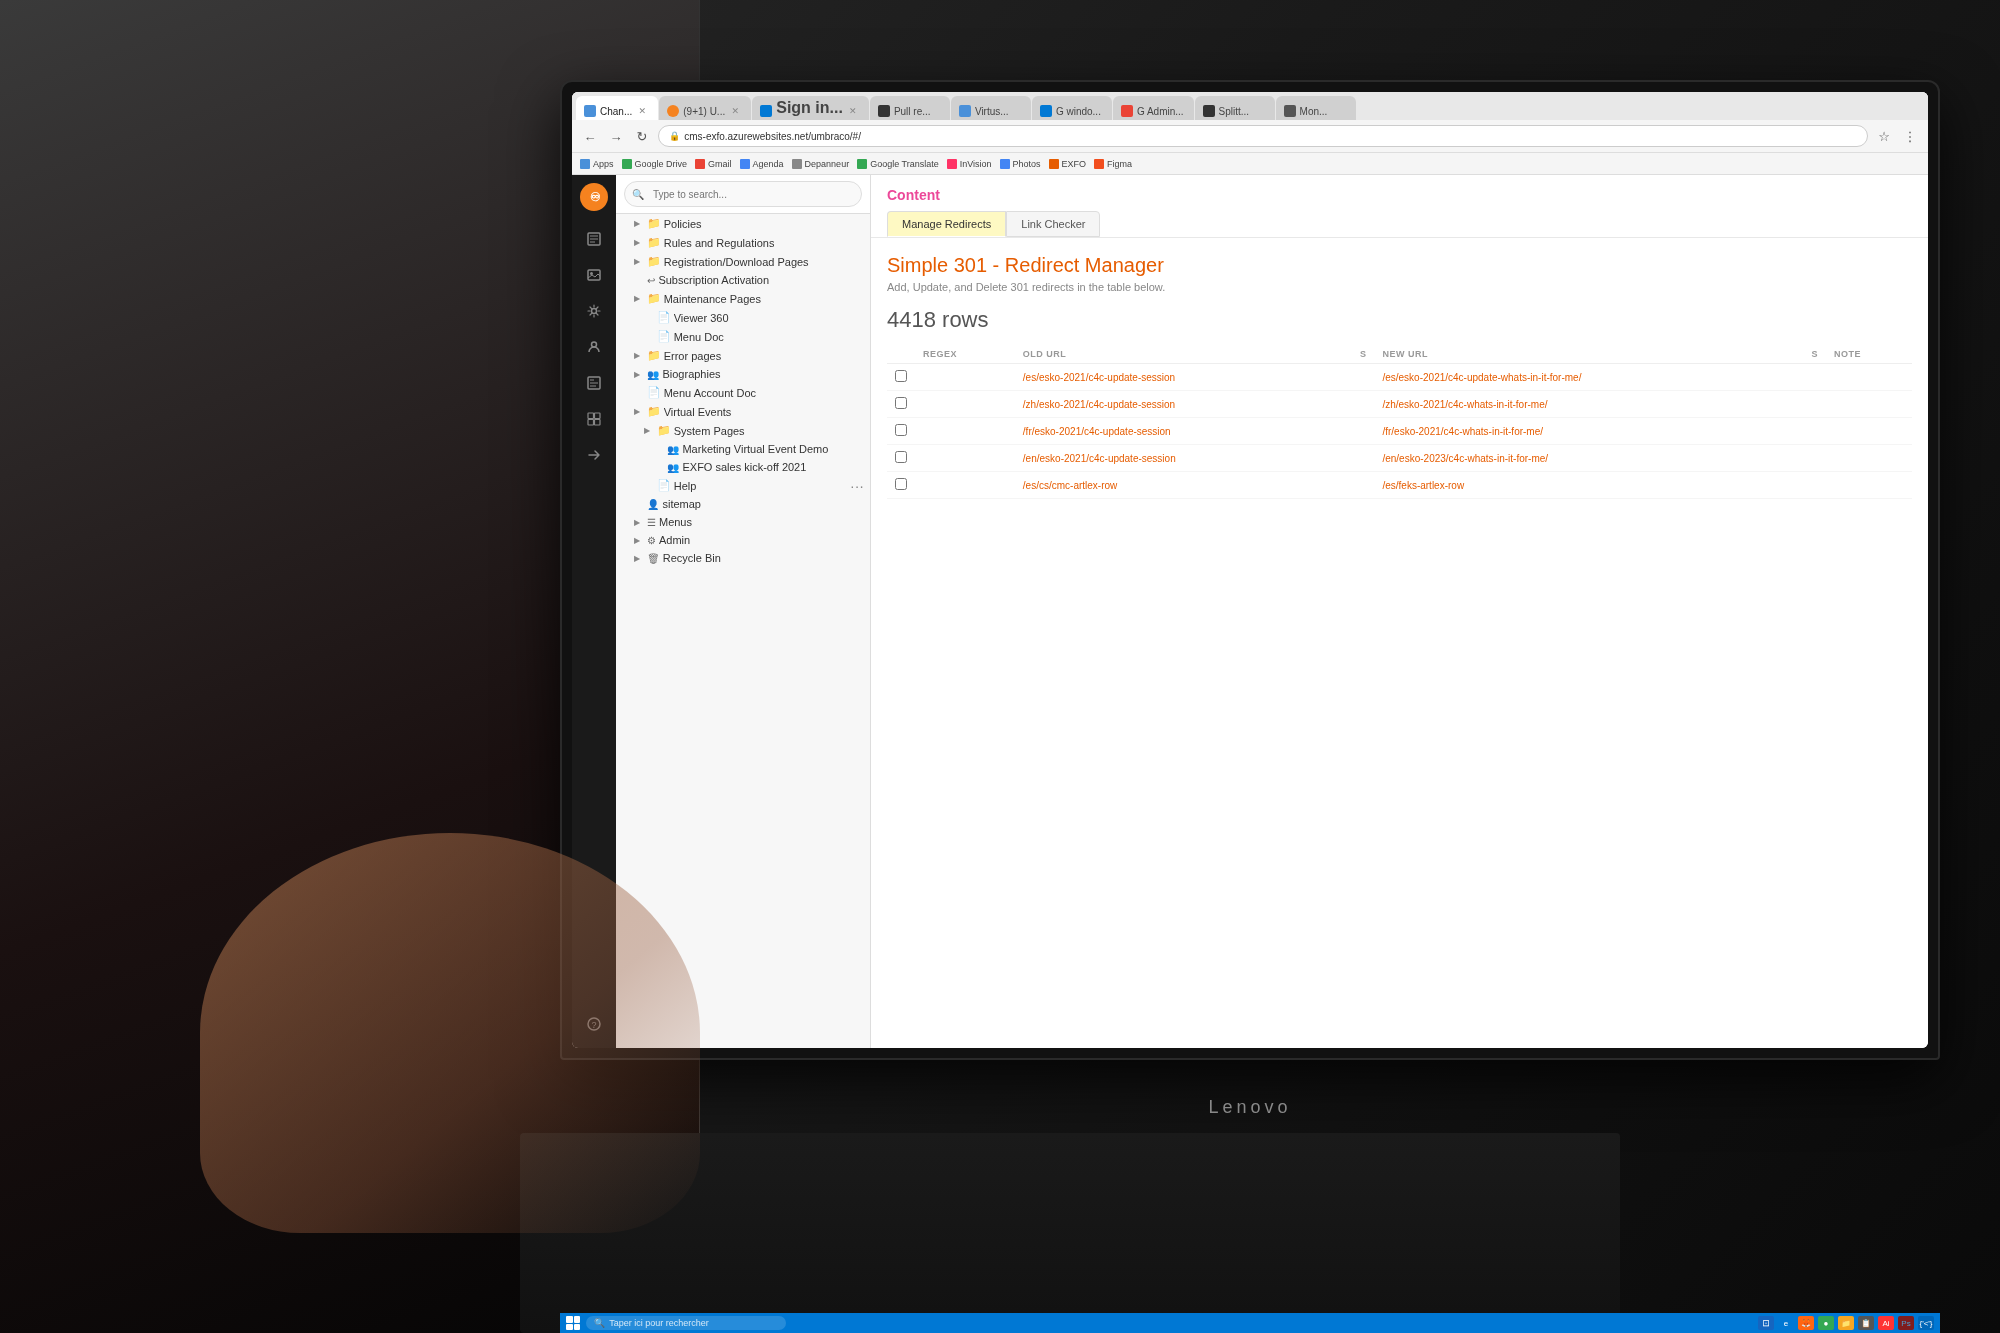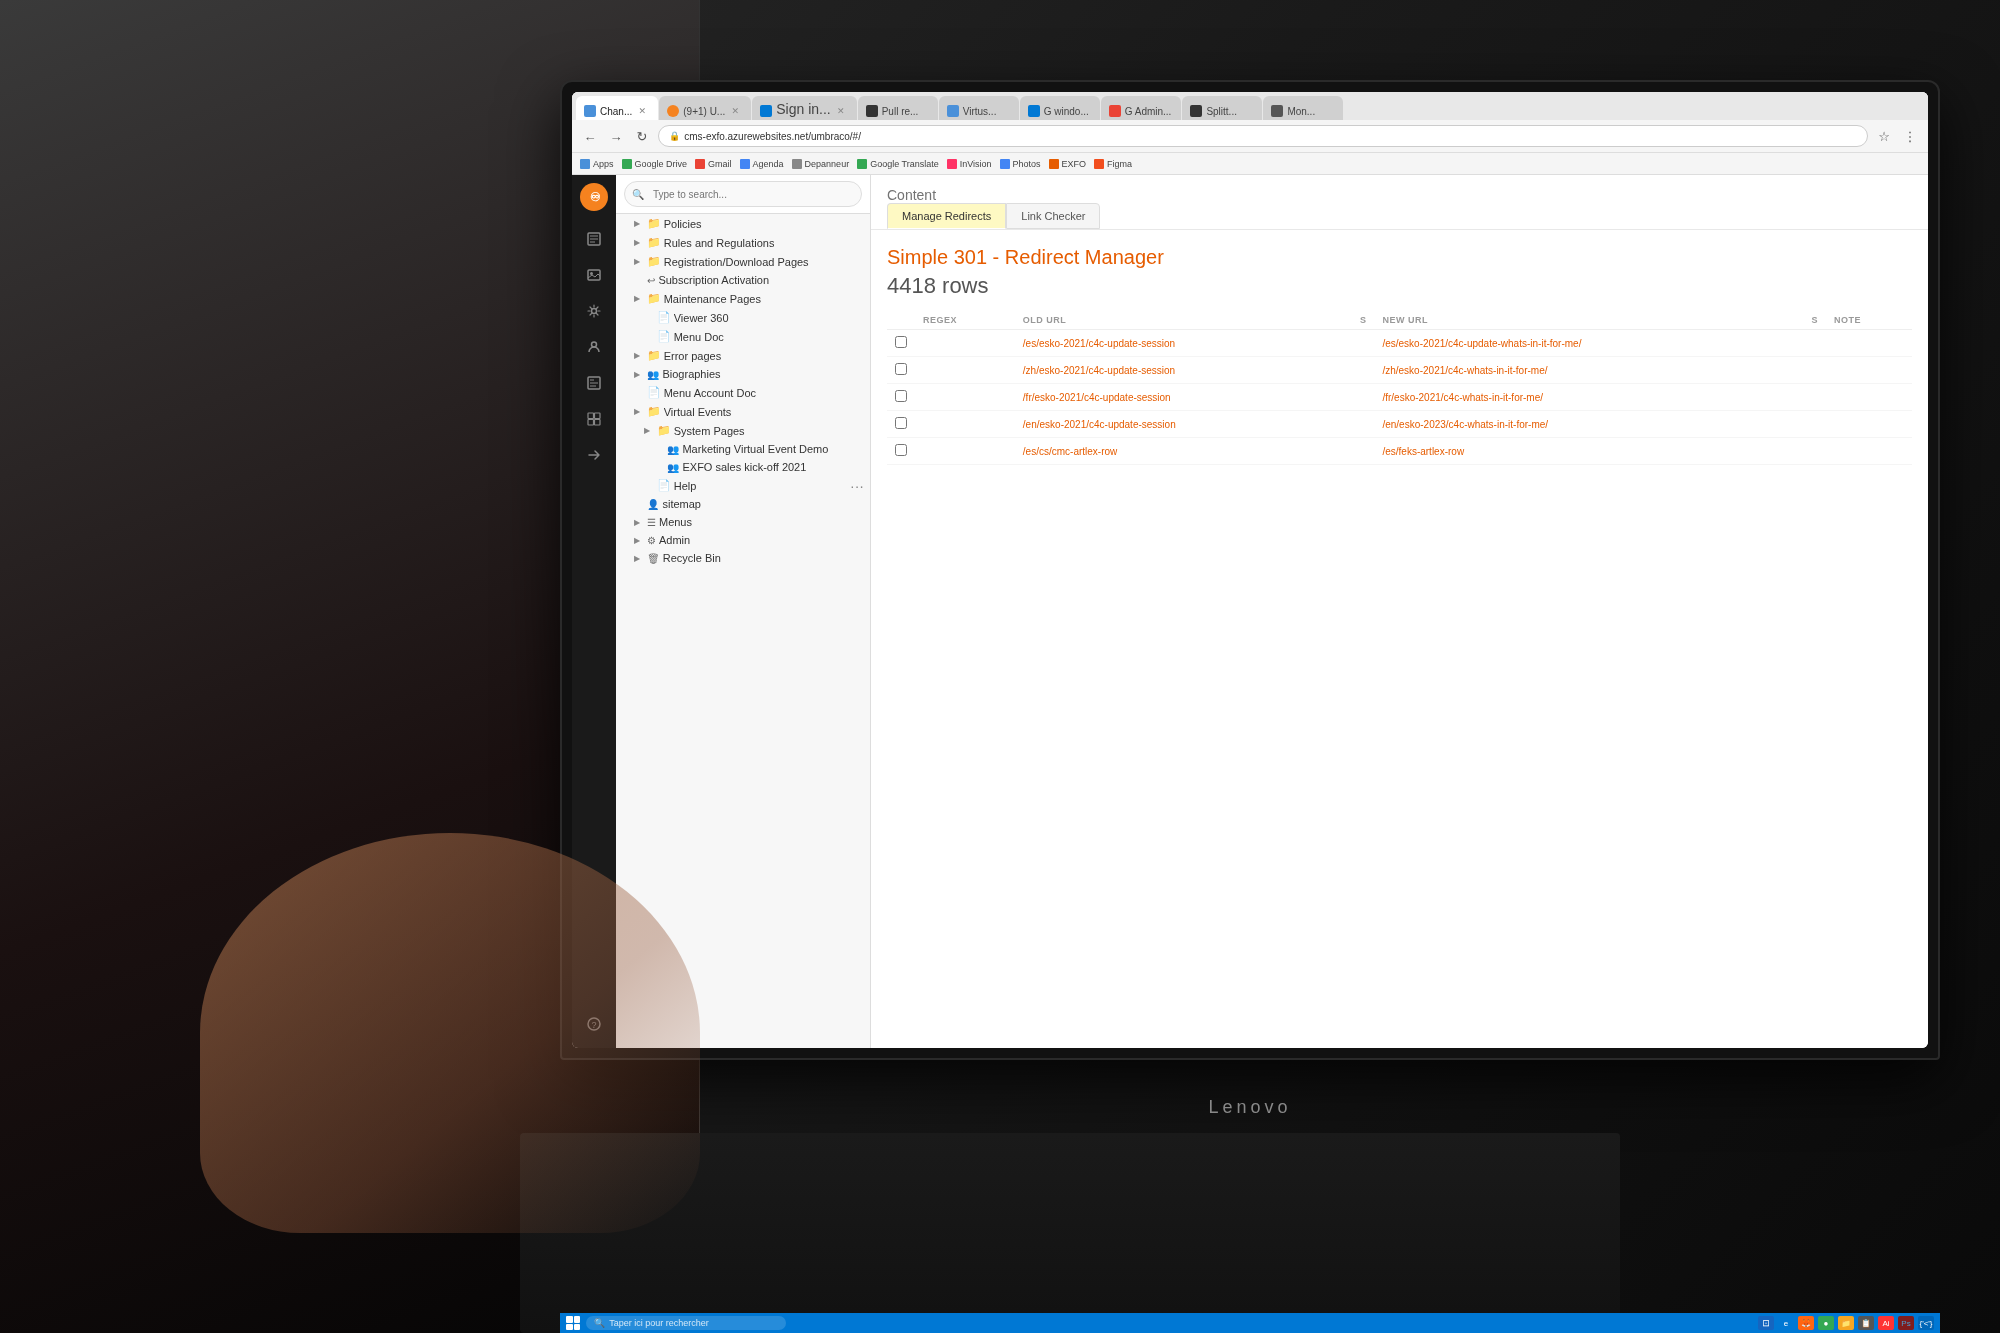--- a/index.html
+++ b/index.html
@@ -348,23 +348,23 @@
       flex-direction: column;
     }
 
     .content-header {
       padding: 12px 16px 0;
       border-bottom: 1px solid #e8e8e8;
     }
 
     .content-title {
       font-size: 14px;
-      font-weight: 400;
-      color: #737373;
-      margin-bottom: 0;
+      font-weight: 700;
+      color: #ec4899;
+      margin-bottom: 8px;
     }
 
     .content-tabs {
       display: flex;
       gap: 0;
     }
 
     .content-tab {
       padding: 6px 14px;
       font-size: 11px;
@@ -561,21 +561,21 @@
             <span style="font-size:10px;overflow:hidden;text-overflow:ellipsis;">Chan...</span>
             <div class="tab-close">✕</div>
           </div>
           <div class="tab">
             <div class="tab-favicon" style="background:#f5821f;border-radius:50%;"></div>
             <span style="font-size:10px;">(9+1) U...</span>
             <div class="tab-close">✕</div>
           </div>
           <div class="tab">
             <div class="tab-favicon" style="background:#0078d4"></div>
-            <span style="font-size:14px;">Sign in...</span>
+            <span style="font-size:16px;font-weight:bold;">Sign in...</span>
             <div class="tab-close">✕</div>
           </div>
           <div class="tab">
             <div class="tab-favicon" style="background:#333"></div>
             <span style="font-size:10px;">Pull re...</span>
           </div>
           <div class="tab">
             <div class="tab-favicon" style="background:#4a90d9"></div>
             <span style="font-size:10px;">Virtus...</span>
           </div>
@@ -831,20 +831,21 @@
           <div class="content-header">
             <div class="content-title">Content</div>
             <div class="content-tabs">
               <div class="content-tab active">Manage Redirects</div>
               <div class="content-tab">Link Checker</div>
             </div>
           </div>
 
           <div class="content-body">
             <div class="redirect-title">Simple 301 - Redirect Manager</div>
+            <div class="redirect-subtitle">Add, Update, and Delete 301 redirects in the table below.</div>
             <div class="rows-count">4418 rows</div>
 
             <table class="redirect-table">
               <thead>
                 <tr>
                   <th style="width:20px;"></th>
                   <th>REGEX</th>
                   <th>OLD URL</th>
                   <th style="width:20px;">S</th>
                   <th>NEW URL</th>

